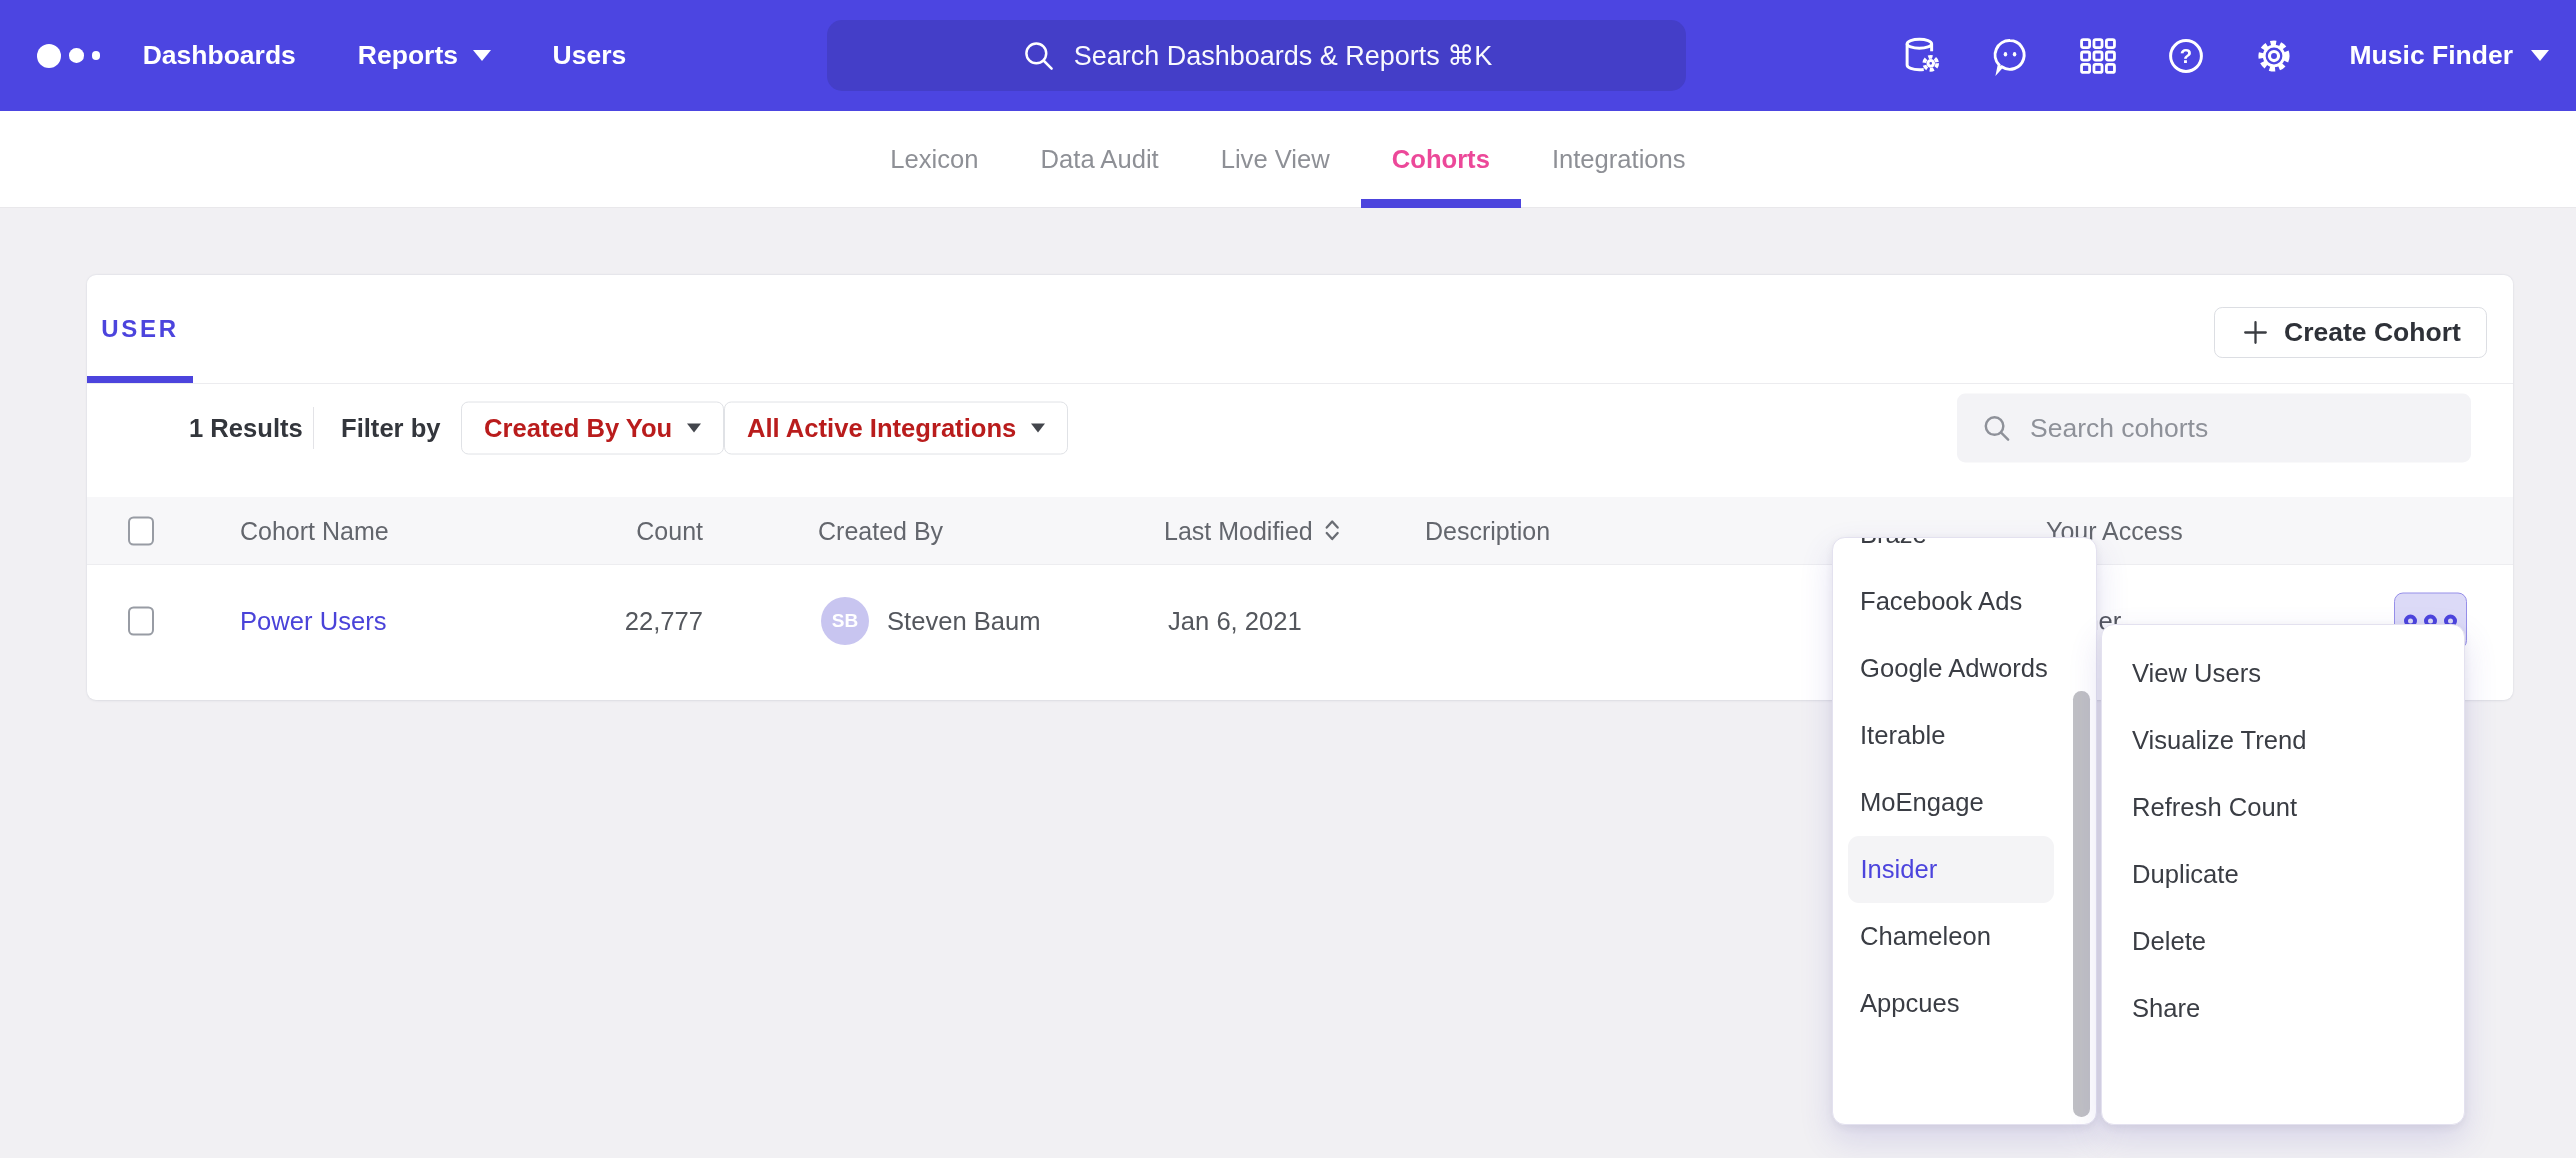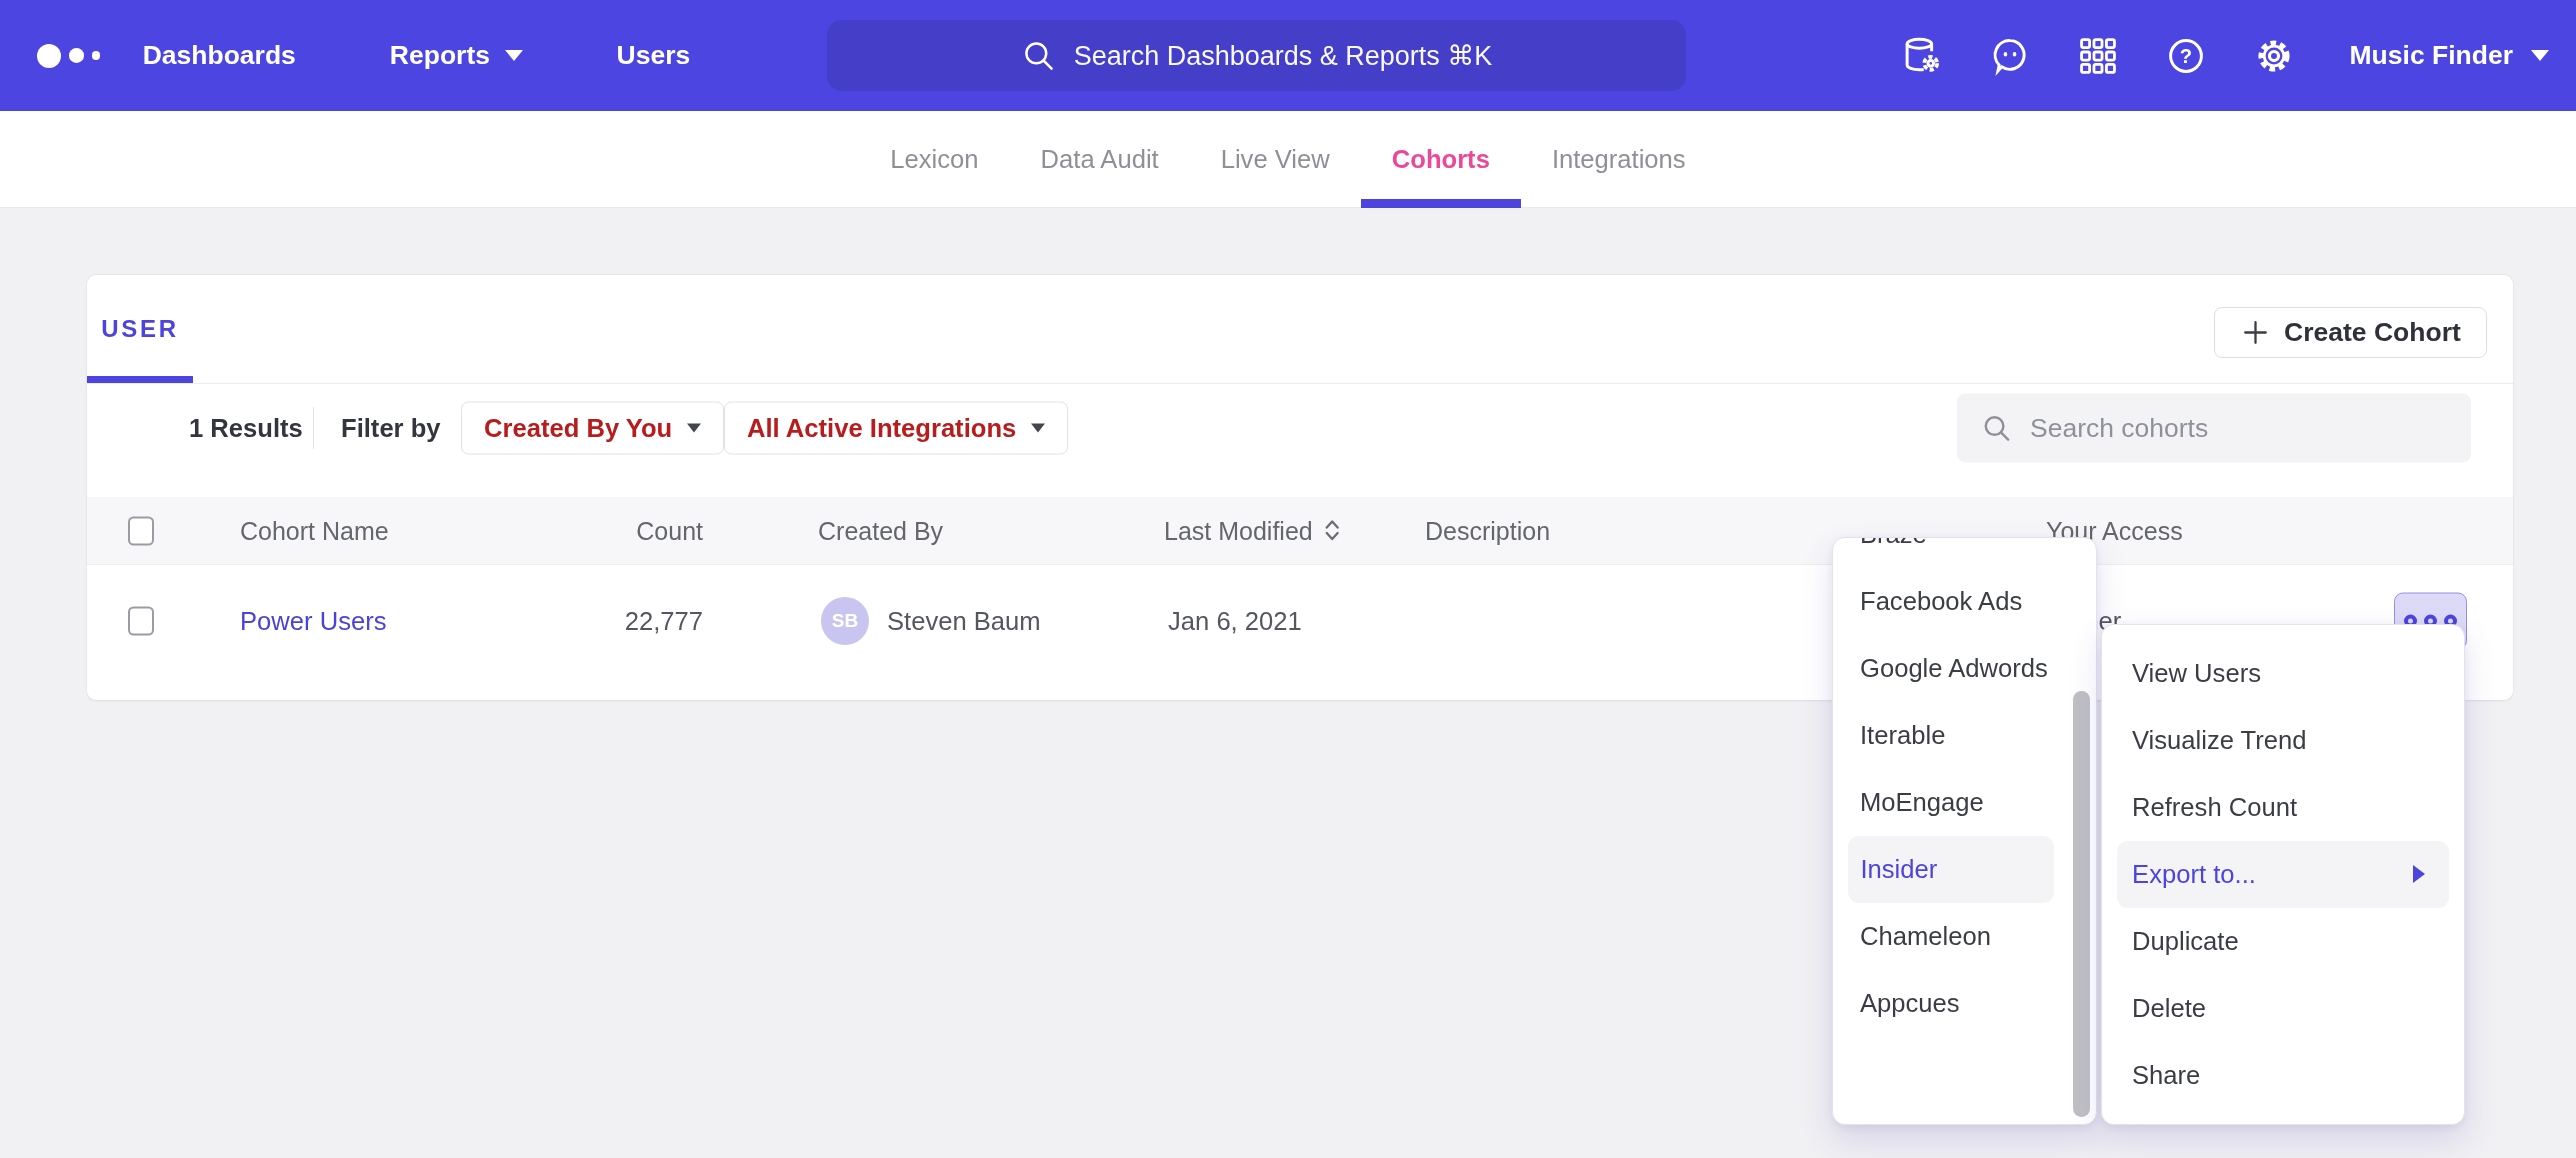--- a/index.html
+++ b/index.html
@@ -13,21 +13,21 @@
   .navbar {
     position: absolute; left: 0; top: 0; width: 2576px; height: 111px;
     background: #4c45e1; display: flex; align-items: center;
     color: #fff;
   }
   .logo { display: flex; align-items: center; gap: 8.2px; margin-left: 37px; width: 102px; }
   .logo i { background: #fff; border-radius: 50%; display: block; }
   .logo i:nth-child(1) { width: 24px; height: 24px; }
   .logo i:nth-child(2) { width: 14.6px; height: 14.6px; }
   .logo i:nth-child(3) { width: 8.2px;  height: 8.2px;  }
-  .nav-links { display: flex; align-items: center; gap: 94px; margin-left: 3.7px; }
+  .nav-links { display: flex; align-items: center; gap: 62px; margin-left: 3.7px; }
   .nav-link { display: flex; align-items: center; gap: 14.6px; font-size: 26.5px; font-weight: 600; cursor: pointer; }
   .caret-down { width: 0; height: 0; border-left: 9px solid transparent; border-right: 9px solid transparent; border-top: 11px solid currentColor; display: inline-block; }
   .nav-search {
     position: absolute; left: 827px; top: 20px; width: 859px; height: 71px;
     background: #443ec8; border-radius: 15px;
     display: flex; align-items: center; justify-content: center; gap: 18px;
     font-size: 27px; color: rgba(255,255,255,.97); cursor: text;
   }
   .nav-right { position: absolute; right: 27px; top: 0; height: 111px; display: flex; align-items: center; gap: 46px; }
   .nav-icon { width: 42px; height: 42px; display: flex; align-items: center; justify-content: center; cursor: pointer; }
@@ -323,24 +323,20 @@
 <ul class="menu ctxmenu">
   <li>
       <span>View Users</span>
     </li>
   <li>
       <span>Visualize Trend</span>
     </li>
   <li>
       <span>Refresh Count</span>
     </li>
-  <li class="highlight">
-    <span>Export to...</span>
-    <i class="arrow-right"></i>
-  </li>
   <li>
       <span>Duplicate</span>
     </li>
   <li>
       <span>Delete</span>
     </li>
   <li>
       <span>Share</span>
     </li>
 </ul>

